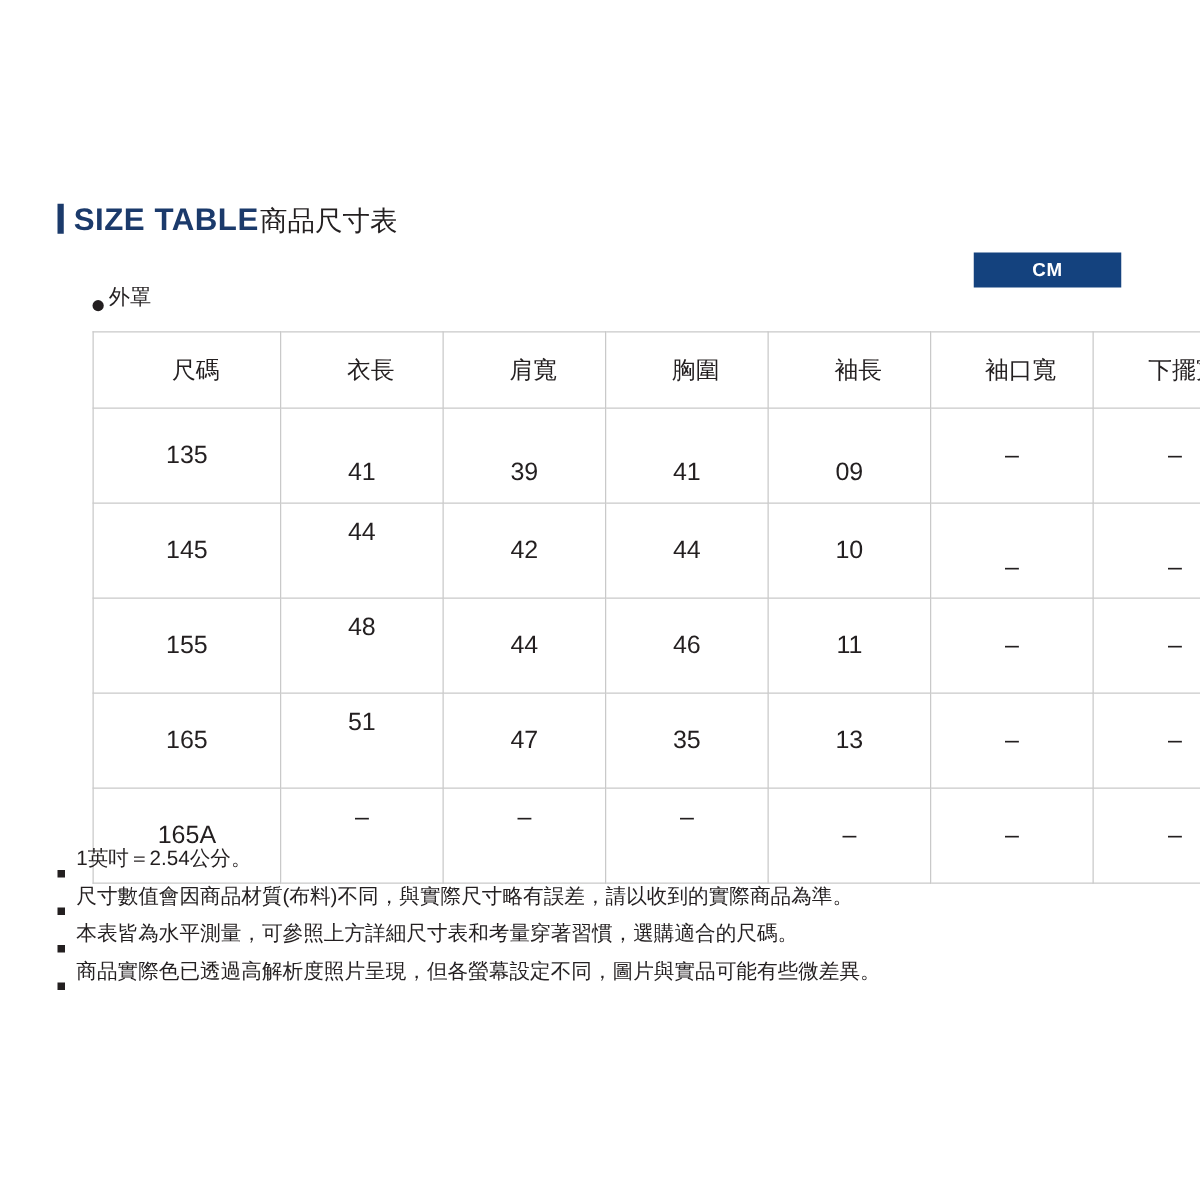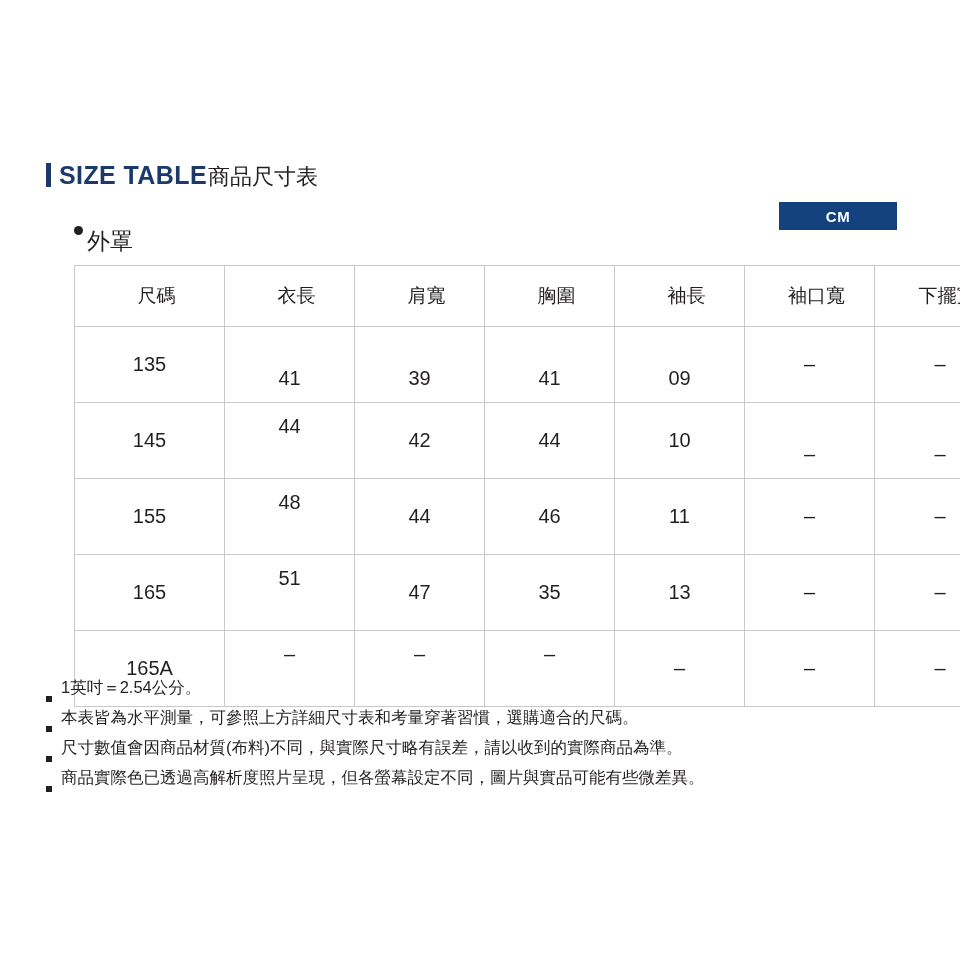--- a/index.html
+++ b/index.html
@@ -47,24 +47,24 @@
     font-weight: normal;
     color: #231f20;
     margin-left: 1px;
   }
 
   
   .section-label {
     position: absolute;
     left: 74px;
     top: 226px;
-    font-size: 23px;
-    color: #231f20;
-    display: flex;
-    align-items: flex-start;
+    font-size: 17px;
+    color: #231f20;
+    display: flex;
+    align-items: flex-end;
   }
   .dot {
     display: inline-block;
     width: 9px;
     height: 9px;
     border-radius: 50%;
     background: #231f20;
     margin-right: 4px;
   }
 
@@ -220,25 +220,25 @@
     </tbody>
   </table>
 
   <div class="notes">
     <div class="note">
       <span class="bullet"></span>
       <span>1英吋＝2.54公分。</span>
     </div>
     <div class="note">
       <span class="bullet"></span>
+      <span>尺寸數值會因商品材質(布料)不同，與實際尺寸略有誤差，請以收到的實際商品為準。</span>
+    </div>
+    <div class="note">
+      <span class="bullet"></span>
       <span>本表皆為水平測量，可參照上方詳細尺寸表和考量穿著習慣，選購適合的尺碼。</span>
     </div>
     <div class="note">
       <span class="bullet"></span>
-      <span>尺寸數值會因商品材質(布料)不同，與實際尺寸略有誤差，請以收到的實際商品為準。</span>
-    </div>
-    <div class="note">
-      <span class="bullet"></span>
       <span>商品實際色已透過高解析度照片呈現，但各螢幕設定不同，圖片與實品可能有些微差異。</span>
     </div>
   </div>
 
 </div>
 
 </body></html>

